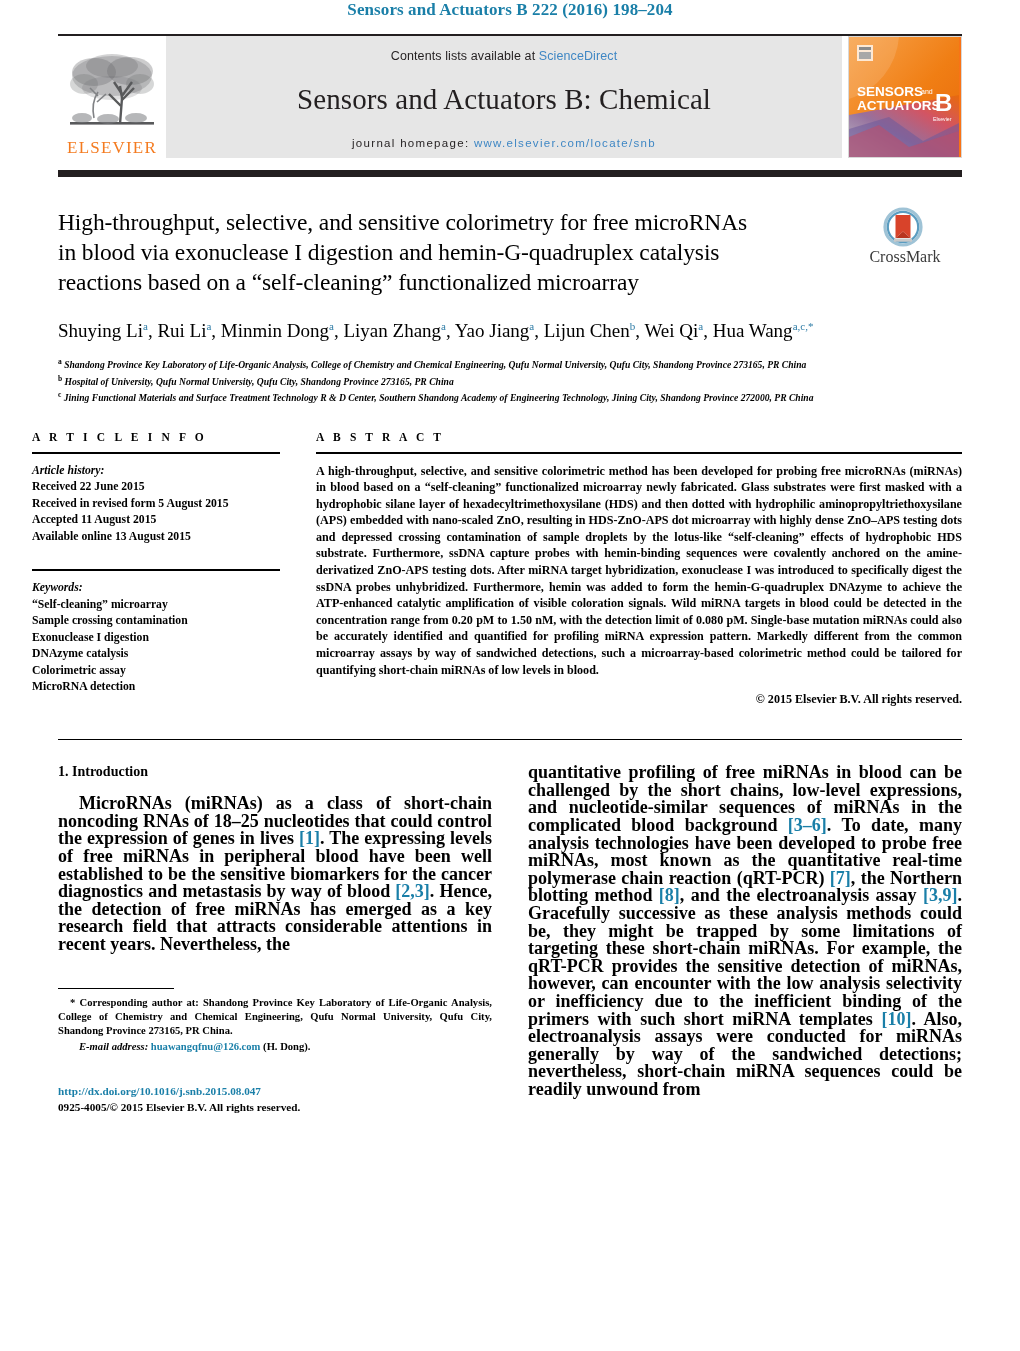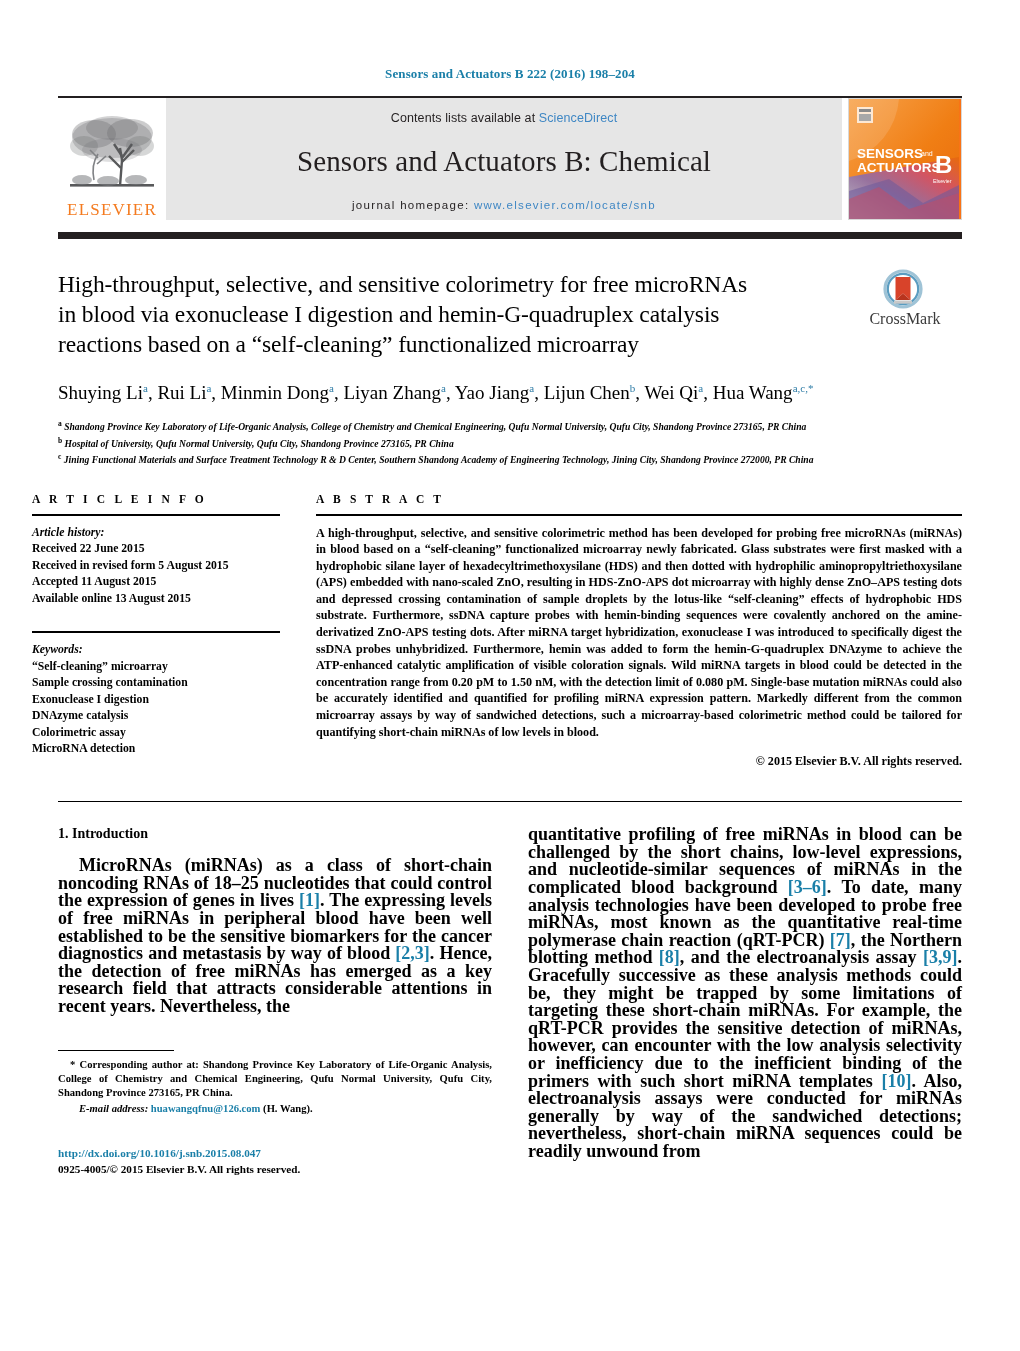--- a/index.html
+++ b/index.html
@@ -18,24 +18,23 @@
   .page {
     position: relative;
     width: 1020px;
     height: 1351px;
     padding: 0;
   }
 
   
   .running-head {
     text-align: center;
-    font-size: 13px;
+    font-size: 17px;
     font-weight: bold;
     color: #1a7fa8;
-    padding-top: 66px;
     letter-spacing: .1px;
   }
 
   
   .masthead {
     margin: 14px 58px 0 58px;
     border-top: 2.5px solid #231f20;
     position: relative;
     height: 122px;
   }
@@ -428,21 +427,21 @@
 
   <div class="body-cols">
 
     <div class="bcol">
       <h2 class="sec-title">1.  Introduction</h2>
       <p class="para" id="left-para">MicroRNAs (miRNAs) as a class of short-chain noncoding RNAs of 18–25 nucleotides that could control the expression of genes in lives <span class="ref">[1]</span>. The expressing levels of free miRNAs in peripheral blood have been well established to be the sensitive biomarkers for the cancer diagnostics and metastasis by way of blood <span class="ref">[2,3]</span>. Hence, the detection of free miRNAs has emerged as a key research field that attracts considerable attentions in recent years. Nevertheless, the</p>
 
       <div class="footnote-wrap">
         <div class="foot-rule"></div>
         <p class="footnote"><span class="star">*</span><span>  Corresponding author at: Shandong Province Key Laboratory of Life-Organic Analysis, College of Chemistry and Chemical Engineering, Qufu Normal University, Qufu City, Shandong Province 273165, PR China.</span></p>
-        <div class="email-line"><i>E-mail address:</i> <span class="email-link">huawangqfnu@126.com</span><span> (H. Wang).</span></div>
+        <div class="email-line"><i>E-mail address:</i> <span class="email-link">huawangqfnu@126.com</span><span> (H. Dong).</span></div>
       </div>
 
       <div class="doi-block">
         <div class="doi-link">http://dx.doi.org/10.1016/j.snb.2015.08.047</div>
         <div class="issn-line">0925-4005/© 2015 Elsevier B.V. All rights reserved.</div>
       </div>
     </div>
 
     <div class="bcol">
       <p class="para noind" id="right-para">quantitative profiling of free miRNAs in blood can be challenged by the short chains, low-level expressions, and nucleotide-similar sequences of miRNAs in the complicated blood background <span class="ref">[3–6]</span>. To date, many analysis technologies have been developed to probe free miRNAs, most known as the quantitative real-time polymerase chain reaction (qRT-PCR) <span class="ref">[7]</span>, the Northern blotting method <span class="ref">[8]</span>, and the electroanalysis assay <span class="ref">[3,9]</span>. Gracefully successive as these analysis methods could be, they might be trapped by some limitations of targeting these short-chain miRNAs. For example, the qRT-PCR provides the sensitive detection of miRNAs, however, can encounter with the low analysis selectivity or inefficiency due to the inefficient binding of the primers with such short miRNA templates <span class="ref">[10]</span>. Also, electroanalysis assays were conducted for miRNAs generally by way of the sandwiched detections; nevertheless, short-chain miRNA sequences could be readily unwound from</p>

